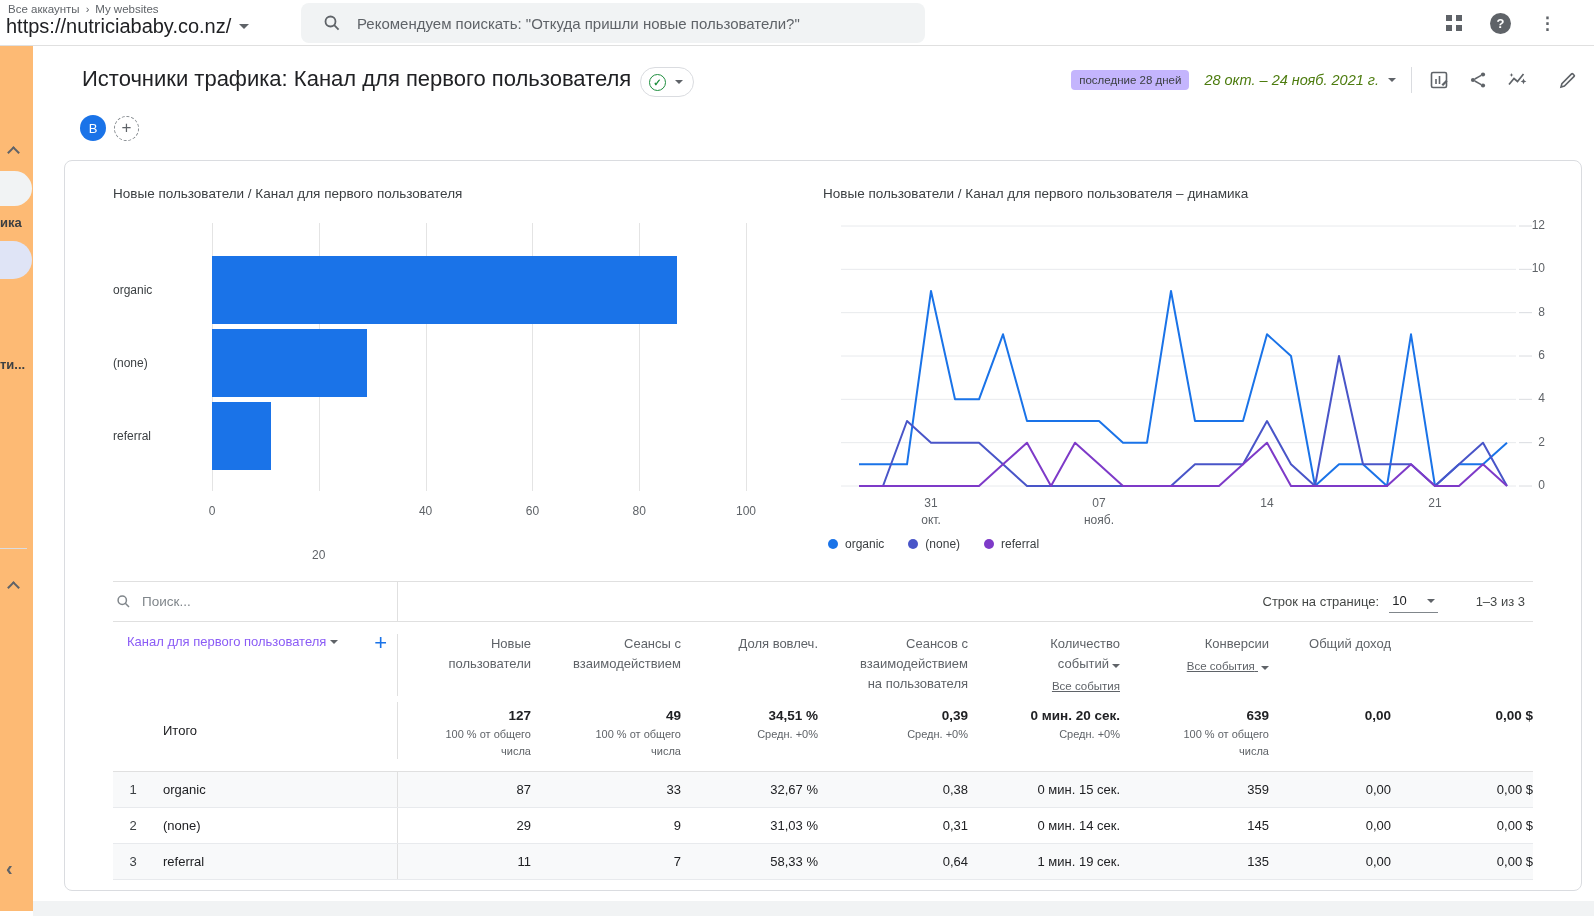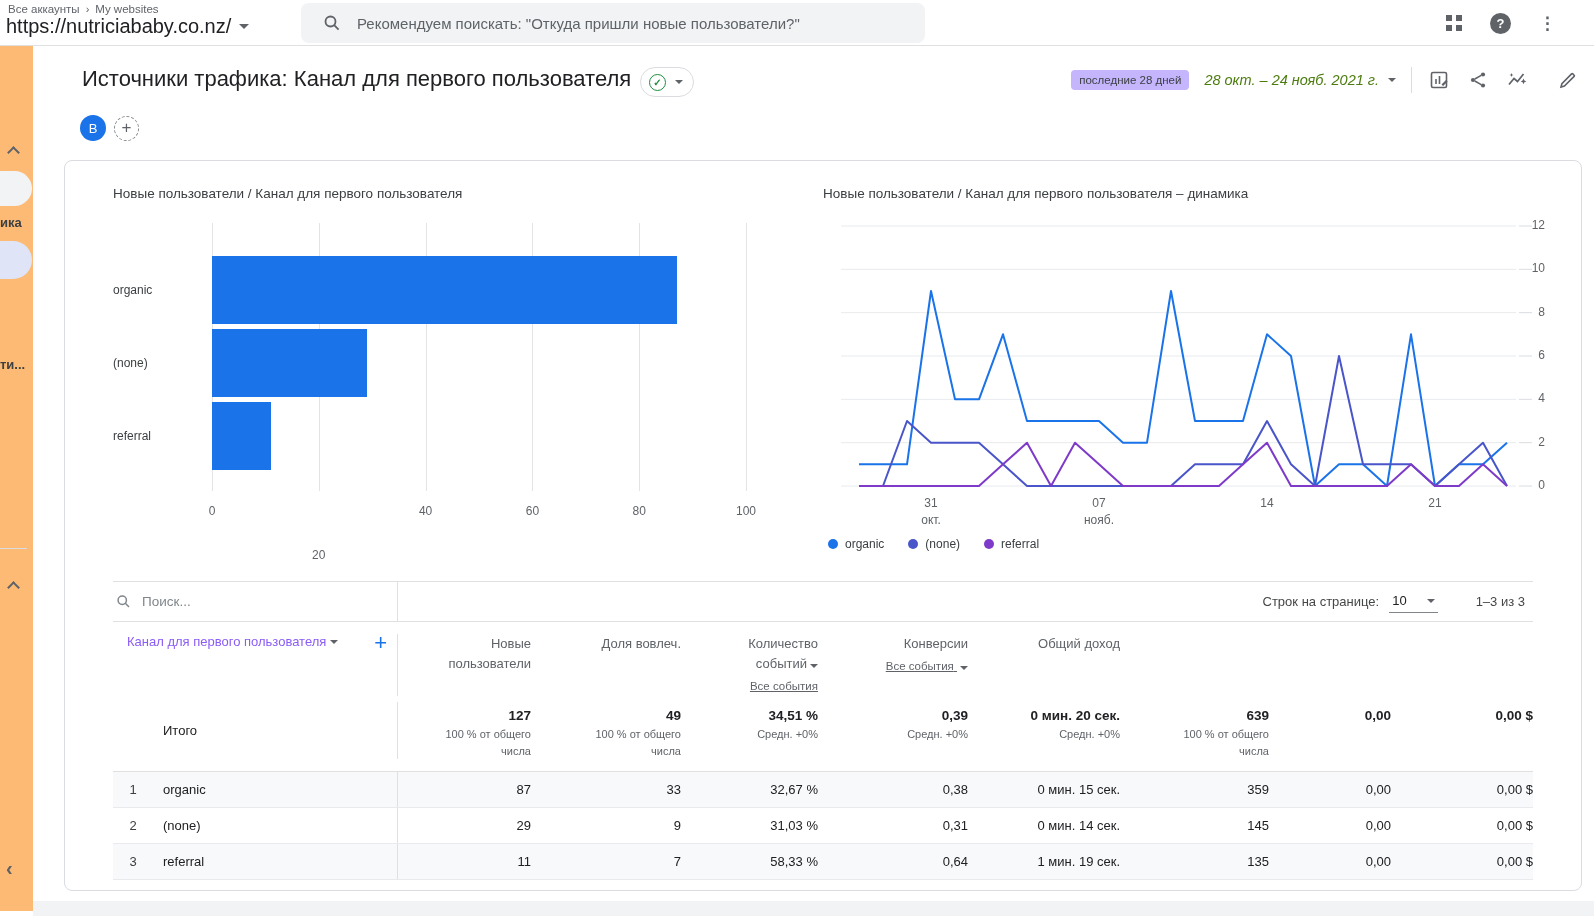--- a/index.html
+++ b/index.html
@@ -296,21 +296,27 @@
         <span class="dim-inner">
           <span>Канал для первого пользователя</span>
           <span class="caret-sm"></span>
         </span>
         <span class="plus-btn">+</span>
       </div>
       <div class="hcell">
           <div class="hwrap">Новые пользователи</div>
         </div>
       <div class="hcell">
+          <div class="hwrap">Сеансы с взаимодействием</div>
+        </div>
+      <div class="hcell">
           <div class="hwrap">Доля вовлеч.</div>
+        </div>
+      <div class="hcell">
+          <div class="hwrap">Сеансов с взаимодействием на пользователя</div>
         </div>
       <div class="hcell">
         <div class="hwrap"><span>Количество событий</span><span class="caret-sm hc-caret"></span></div>
         <span class="events-link">Все события</span>
       </div>
       <div class="hcell">
         <div class="hwrap">Конверсии</div>
         <span class="events-link"><span>Все события</span> <span class="caret-sm hc-caret"></span></span>
       </div>
       <div class="hcell">

